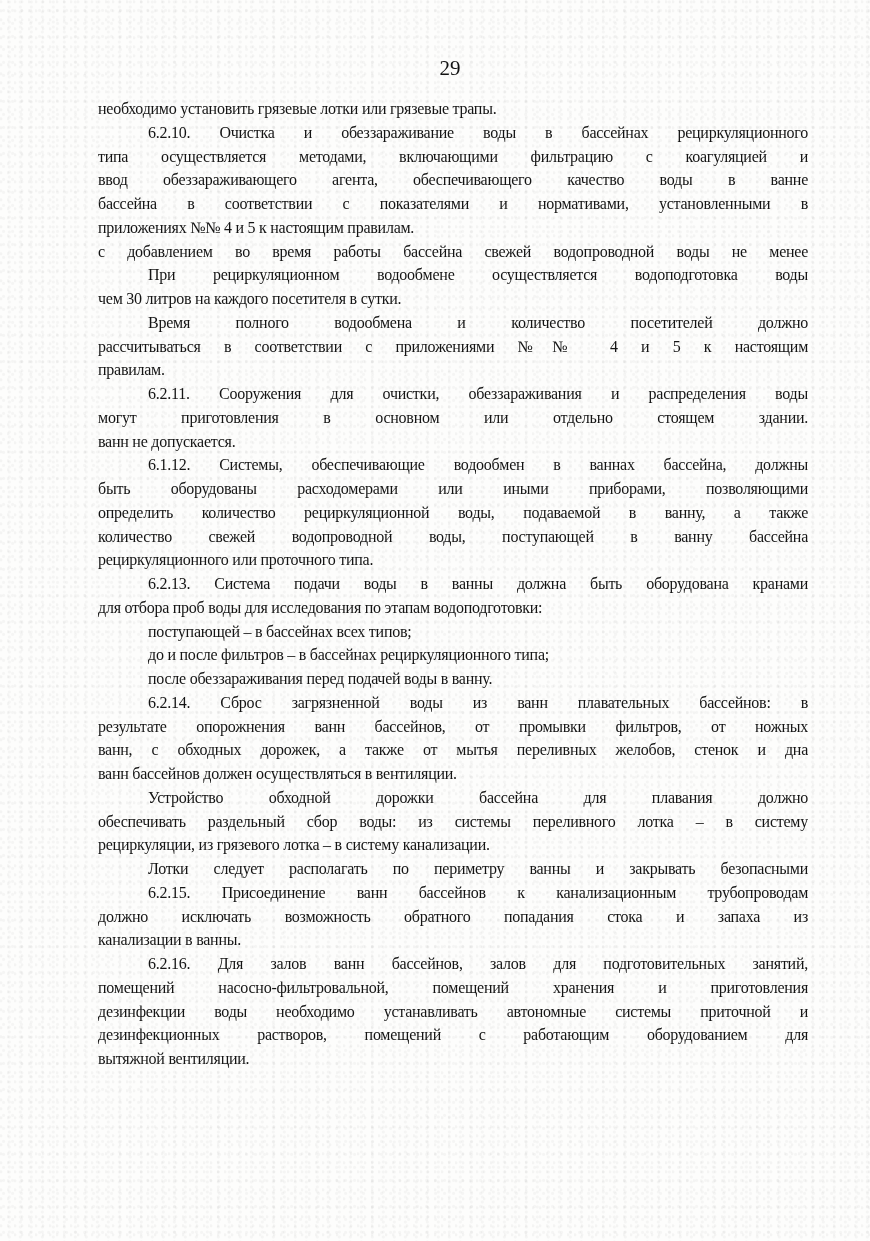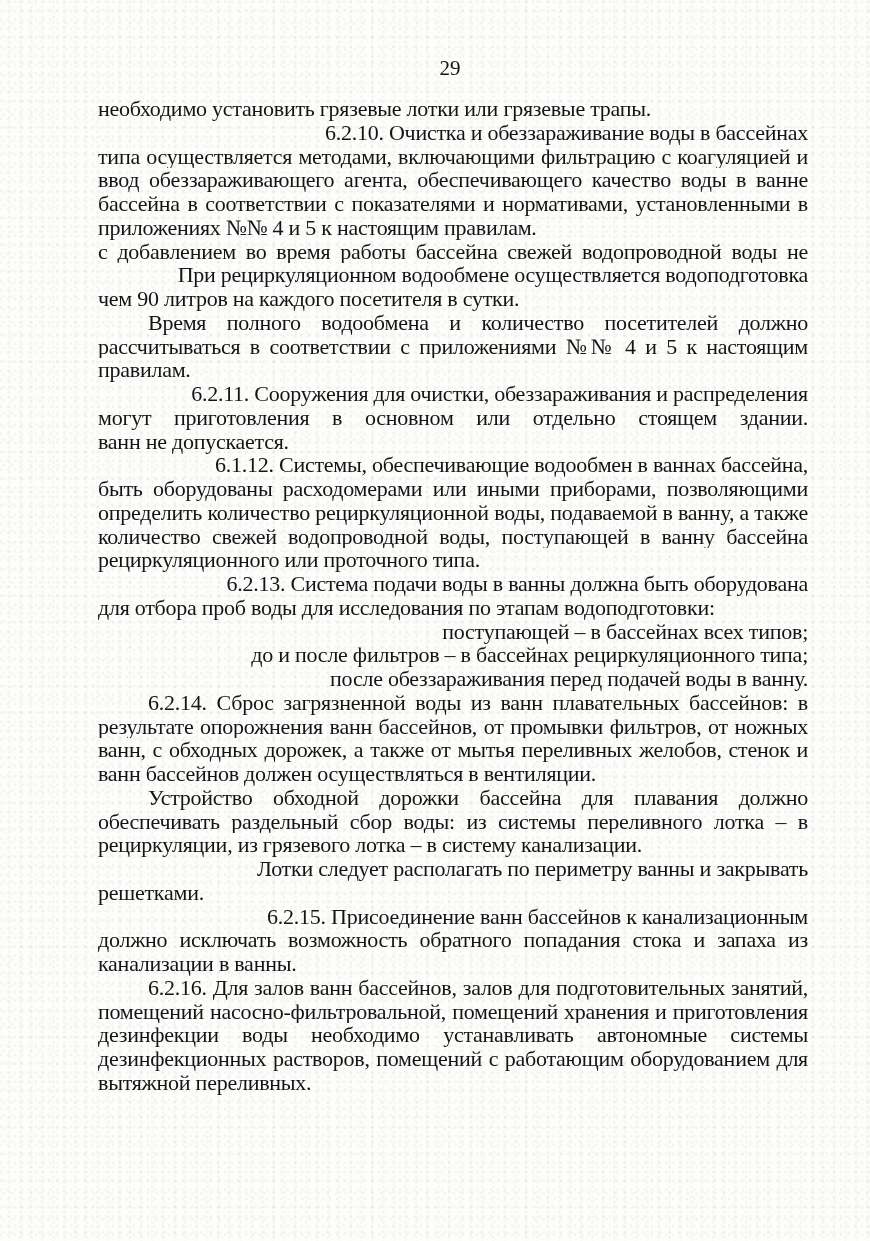--- a/index.html
+++ b/index.html
@@ -33,39 +33,38 @@
       font-family: "Liberation Serif", serif;
       font-size: 21px;
       color: #111;
     }
     .page-body {
       position: absolute;
       top: 97px;
       left: 98px;
       width: 710px;
       font-family: "Liberation Serif", serif;
-      font-size: 22px;
+      font-size: 16px;
       line-height: 23.75px;
       color: #141414;
       letter-spacing: -0.25px;
     }
     .line {
       display: block;
       white-space: nowrap;
       height: 23.75px;
     }
     .line.j {
       text-align: justify;
       text-align-last: justify;
       white-space: normal;
       overflow: hidden;
     }
     .line.ind {
       padding-left: 50px;
-      text-align: right;
     }
     .para {
       display: block;
     }
   </style>
 </head>
 <body>
 
 <div class="speckle"></div>
 
@@ -78,21 +77,21 @@
     <div class="para">
       <span class="line j ind">6.2.10. Очистка и обеззараживание воды в бассейнах рециркуляционного</span>
       <span class="line j">типа осуществляется методами, включающими фильтрацию с коагуляцией и</span>
       <span class="line j">ввод обеззараживающего агента, обеспечивающего качество воды в ванне</span>
       <span class="line j">бассейна в соответствии с показателями и нормативами, установленными в</span>
       <span class="line">приложениях №№ 4 и 5 к настоящим правилам.</span>
     </div>
     <div class="para">
       <span class="line j">с добавлением во время работы бассейна свежей водопроводной воды не менее</span>
       <span class="line j ind">При рециркуляционном водообмене осуществляется водоподготовка воды</span>
-      <span class="line">чем 90 литров на каждого посетителя в сутки.</span>
+      <span class="line">чем 30 литров на каждого посетителя в сутки.</span>
     </div>
     <div class="para">
       <span class="line j ind">Время полного водообмена и количество посетителей должно</span>
       <span class="line j">рассчитываться в соответствии с приложениями №№ 4 и 5 к настоящим</span>
       <span class="line">правилам.</span>
     </div>
     <div class="para">
       <span class="line j ind">6.2.11. Сооружения для очистки, обеззараживания и распределения воды</span>
       <span class="line j">могут приготовления в основном или отдельно стоящем здании.</span>
       <span class="line">ванн не допускается.</span>
@@ -117,27 +116,26 @@
       <span class="line j">ванн, с обходных дорожек, а также от мытья переливных желобов, стенок и дна</span>
       <span class="line">ванн бассейнов должен осуществляться в вентиляции.</span>
     </div>
     <div class="para">
       <span class="line j ind">Устройство обходной дорожки бассейна для плавания должно</span>
       <span class="line j">обеспечивать раздельный сбор воды: из системы переливного лотка – в систему</span>
       <span class="line">рециркуляции, из грязевого лотка – в систему канализации.</span>
     </div>
     <div class="para">
       <span class="line j ind">Лотки следует располагать по периметру ванны и закрывать безопасными</span>
-      <span class="line">решетками.</span>
     </div>
     <div class="para">
       <span class="line j ind">6.2.15. Присоединение ванн бассейнов к канализационным трубопроводам</span>
       <span class="line j">должно исключать возможность обратного попадания стока и запаха из</span>
       <span class="line">канализации в ванны.</span>
     </div>
     <div class="para">
       <span class="line j ind">6.2.16. Для залов ванн бассейнов, залов для подготовительных занятий,</span>
       <span class="line j">помещений насосно-фильтровальной, помещений хранения и приготовления</span>
       <span class="line j">дезинфекции воды необходимо устанавливать автономные системы приточной и</span>
       <span class="line j">дезинфекционных растворов, помещений с работающим оборудованием для</span>
-      <span class="line">вытяжной переливных.</span>
+      <span class="line">вытяжной вентиляции.</span>
     </div>
   </div>
 
 </body></html>

